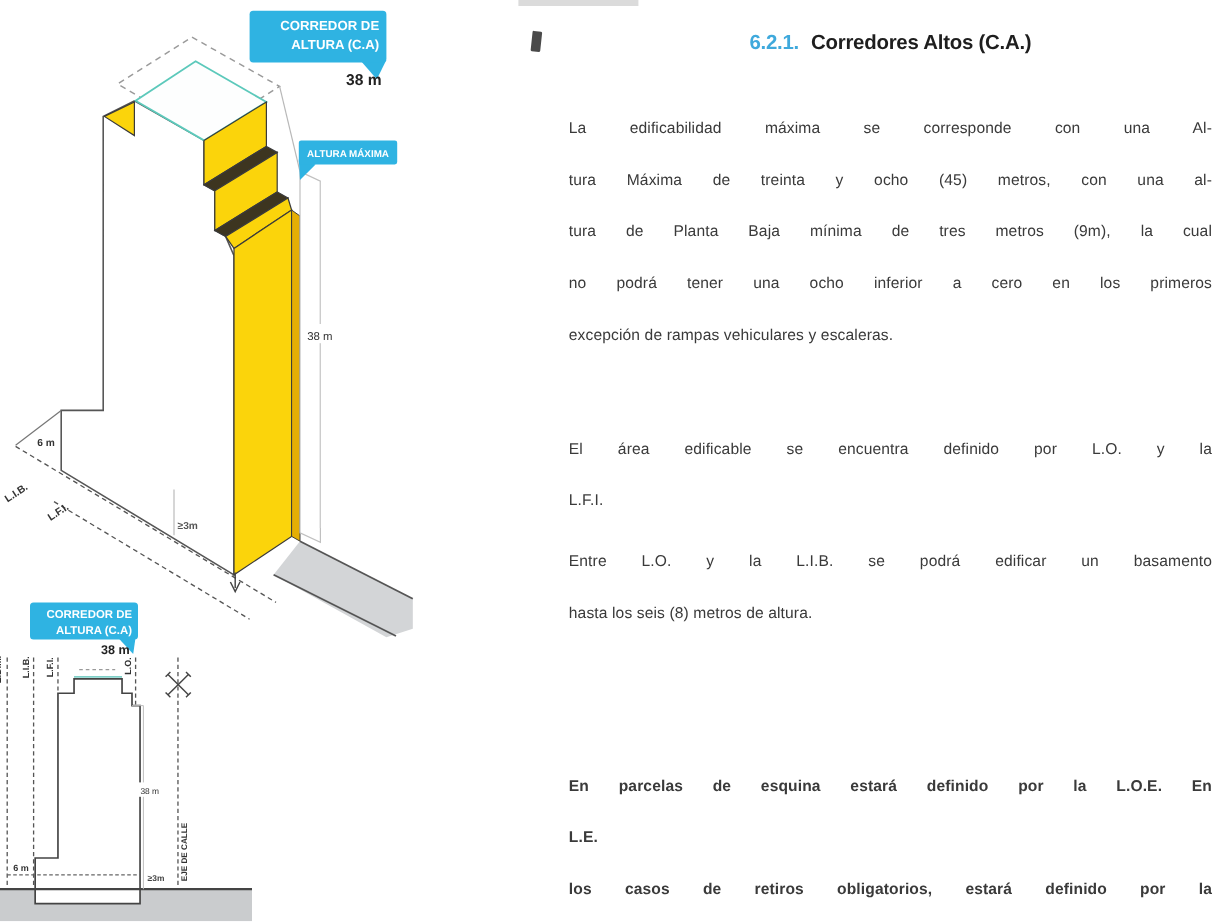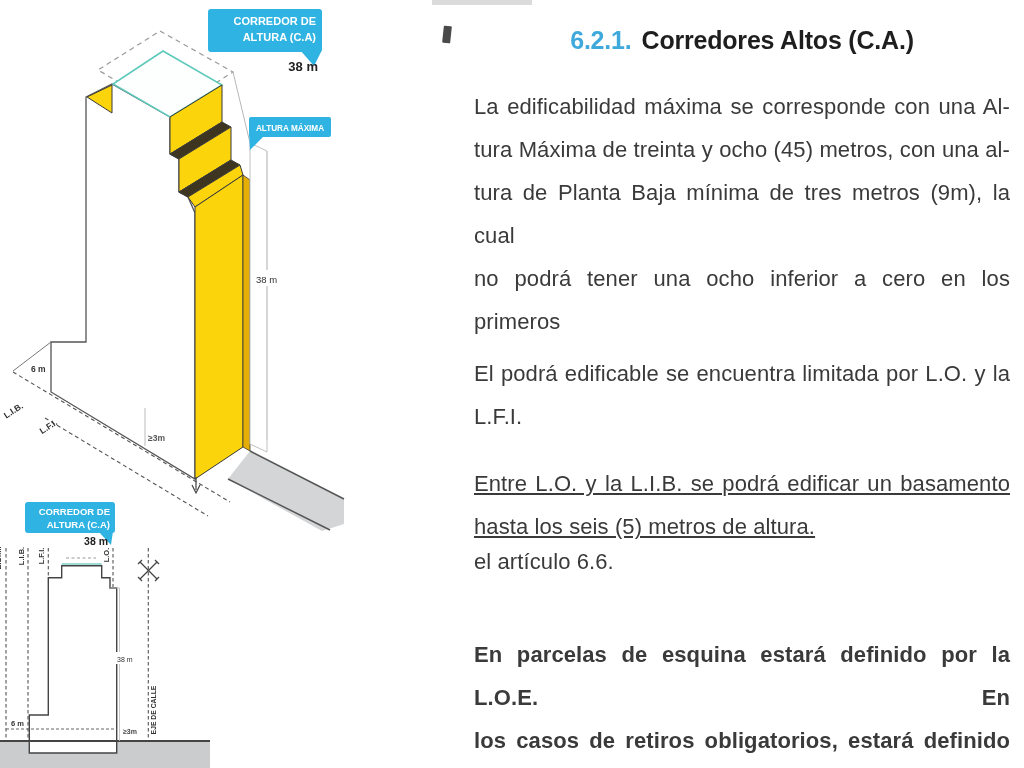--- a/index.html
+++ b/index.html
@@ -3,27 +3,27 @@
 <meta charset="utf-8">
 <style>
   html,body{margin:0;padding:0;background:#ffffff;}
   #page{position:relative;width:1024px;height:768px;background:#ffffff;overflow:hidden;
         font-family:"Liberation Sans",sans-serif;}
   svg text{font-family:"Liberation Sans",sans-serif;}
   .diagram{position:absolute;}
   #iso-svg{left:0;top:0;}
   #section-svg{left:0;top:488px;}
   .heading{position:absolute;left:474px;top:26px;width:536px;text-align:center;
-           font-weight:bold;font-size:25px;letter-spacing:-0.2px;color:#1e1e1e;}
+           font-weight:bold;font-size:17px;letter-spacing:-0.2px;color:#1e1e1e;}
   .heading .num{margin-right:10px;}
-  .para{position:absolute;left:474px;width:536px;font-size:22px;line-height:43px;
+  .para{position:absolute;left:474px;width:536px;font-size:13px;line-height:43px;
         color:#3a3a3a;letter-spacing:0.1px;}
   .para-line{text-align:justify;text-align-last:justify;}
   .para-line.last-line{text-align-last:left;}
-  #p1{top:85px;} #p2{top:352px;} #p3{top:462px;text-decoration:underline;} #p4{top:540px;} #p5{top:633px;font-weight:bold;}
+  #p1{top:85px;} #p2{top:352px;} #p3{top:446px;} #p4{top:540px;} #p5{top:633px;font-weight:bold;}
   .artifact-mark{position:absolute;left:443px;top:26px;width:8px;height:17px;
                  background:#4a4a4a;transform:rotate(6deg);border-radius:1px;}
   .artifact-smudge{position:absolute;left:432px;top:0;width:100px;height:5px;
                    background:#bdbdbd;opacity:0.55;}
 </style>
 </head>
 <body>
 
 <div id="page">
 
@@ -155,31 +155,31 @@
 
   <div class="heading">
     <span class="num" style="color:#3fa9dc">6.2.1.</span><span>Corredores Altos (C.A.)</span>
   </div>
 
   <div id="p1" class="para">
       <div class="para-line">La edificabilidad máxima se corresponde con una Al-</div>
       <div class="para-line">tura Máxima de treinta y ocho (45) metros, con una al-</div>
       <div class="para-line">tura de Planta Baja mínima de tres metros (9m), la cual</div>
       <div class="para-line">no podrá tener una ocho inferior a cero en los primeros</div>
+      <div class="para-line last-line">excepción de rampas vehiculares y escaleras.</div>
     </div>
   <div id="p2" class="para">
-      <div class="para-line">El podrá edificable se encuentra limitada por L.O. y la</div>
+      <div class="para-line">El área edificable se encuentra definido por L.O. y la</div>
       <div class="para-line last-line">L.F.I.</div>
     </div>
   <div id="p3" class="para">
       <div class="para-line">Entre L.O. y la L.I.B. se podrá edificar un basamento</div>
-      <div class="para-line last-line">hasta los seis (5) metros de altura.</div>
+      <div class="para-line last-line">hasta los seis (8) metros de altura.</div>
     </div>
   <div id="p4" class="para">
-      <div class="para-line last-line">el artículo 6.6.</div>
     </div>
   <div id="p5" class="para">
       <div class="para-line">En parcelas de esquina estará definido por la L.O.E. En</div>
+      <div class="para-line last-line">L.E.</div>
       <div class="para-line">los casos de retiros obligatorios, estará definido por la</div>
-      <div class="para-line last-line">L.E.</div>
     </div>
 
 </div>
 
 </body></html>

